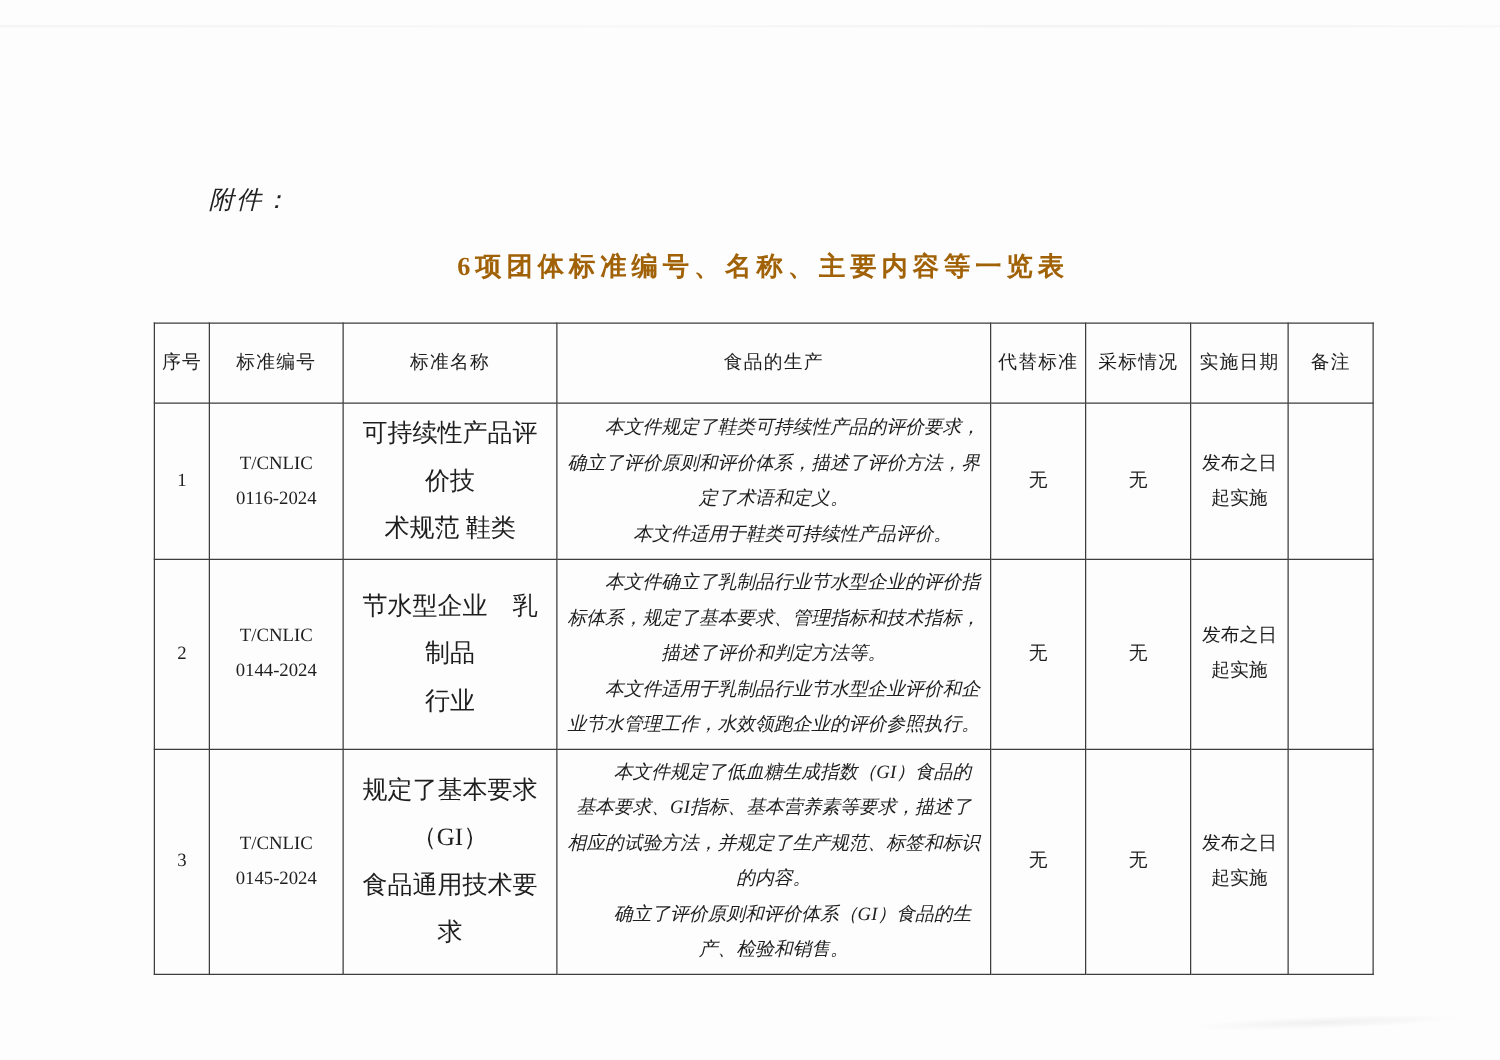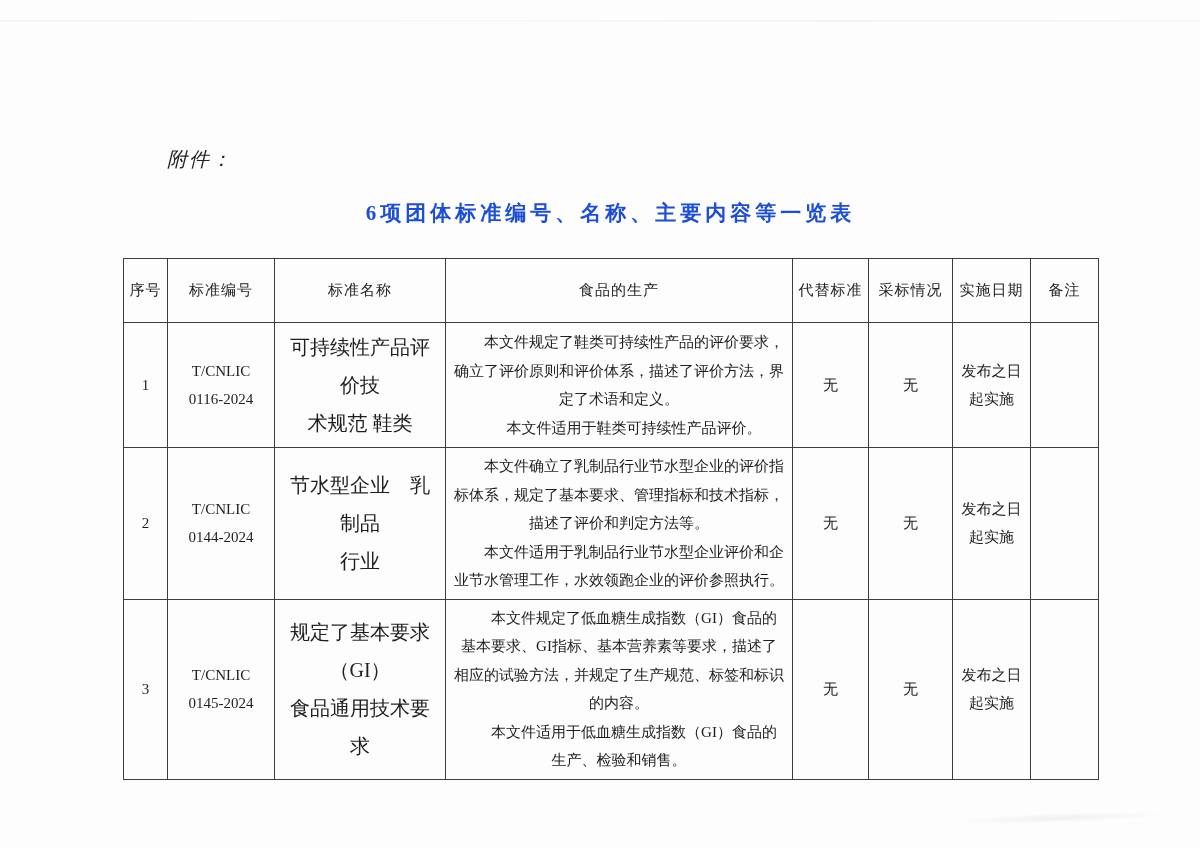--- a/index.html
+++ b/index.html
@@ -48,21 +48,21 @@
 
   .page-title {
     position: absolute;
     left: 123px;
     top: 199px;
     width: 975px;
     text-align: center;
     font-size: 21px;
     font-weight: bold;
     letter-spacing: 4px;
-    color: #1d4ed8;
+    color: #a16207;
   }
 
   table.standards {
     position: absolute;
     left: 123px;
     top: 258px;
     width: 975px;
     border-collapse: collapse;
     table-layout: fixed;
     font-size: 15px;
@@ -102,20 +102,21 @@
     padding: 4px 9px;
     line-height: 30px;
     font-size: 20px;
   }
 
   td.cell-scope {
     text-align: justify;
     padding: 6px 13px;
     line-height: 29px;
     font-size: 15px;
+    font-style: italic;
   }
   td.cell-scope p {
     text-indent: 2em;
     margin: 0;
   }
 
   td.cell-impl {
     line-height: 28px;
     padding: 4px 8px;
   }
@@ -199,21 +200,21 @@
         <td class="cell-code">
           <span class="line">T/CNLIC</span>
           <span class="line">0145-2024</span>
         </td>
         <td class="cell-name">
           <span class="line">规定了基本要求（GI）</span>
           <span class="line">食品通用技术要求</span>
         </td>
         <td class="cell-scope">
           <p>本文件规定了低血糖生成指数（GI）食品的基本要求、GI指标、基本营养素等要求，描述了相应的试验方法，并规定了生产规范、标签和标识的内容。</p>
-          <p>本文件适用于低血糖生成指数（GI）食品的生产、检验和销售。</p>
+          <p>确立了评价原则和评价体系（GI）食品的生产、检验和销售。</p>
         </td>
         <td>无</td>
         <td>无</td>
         <td class="cell-impl">发布之日起实施</td>
         <td></td>
       </tr>
     </tbody>
   </table>
 
 </div>

